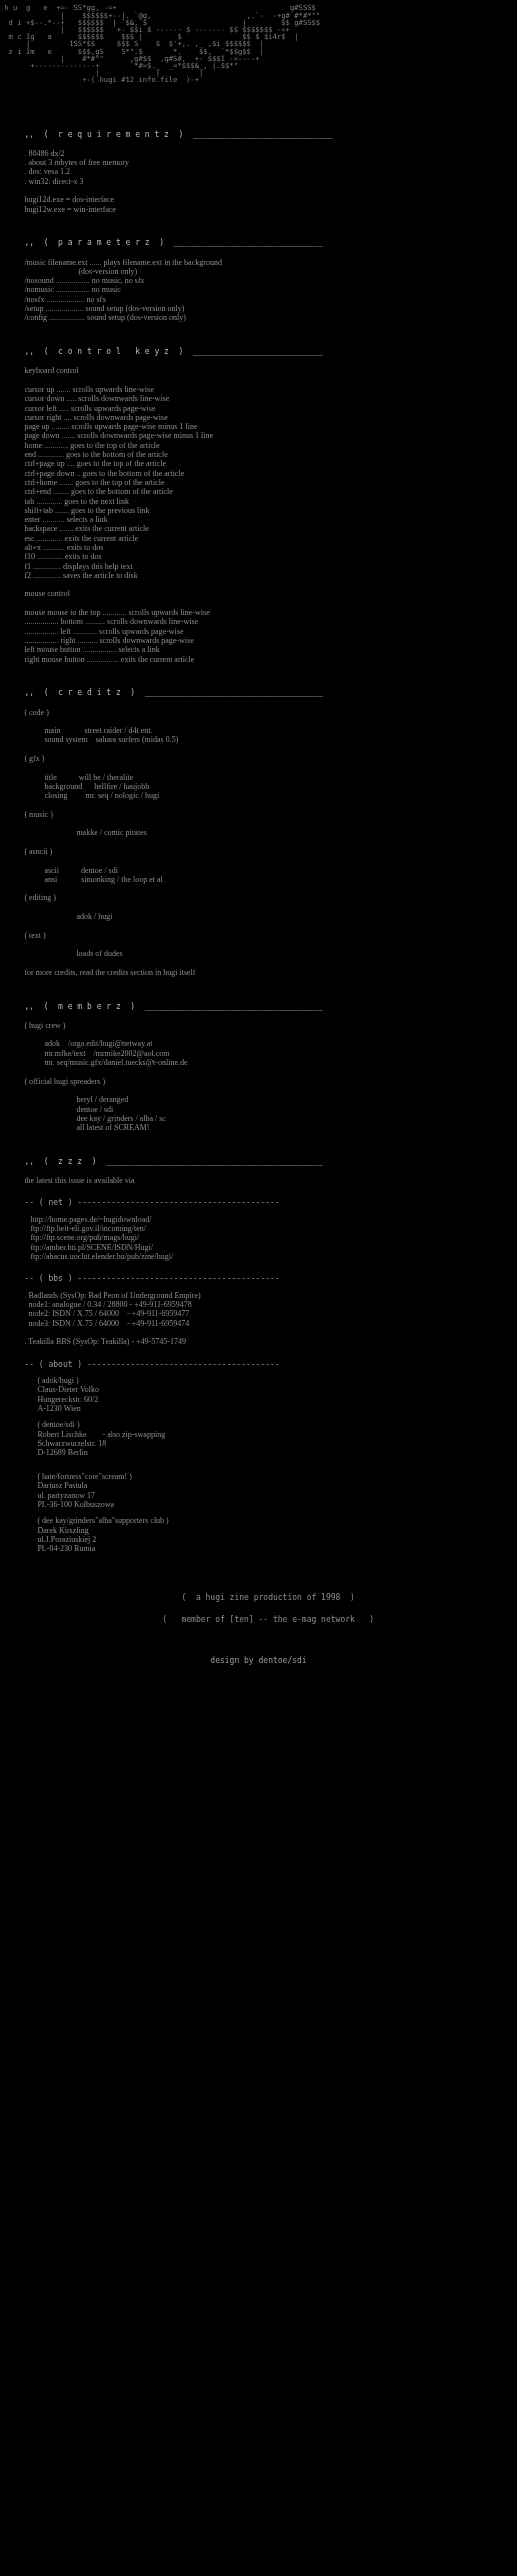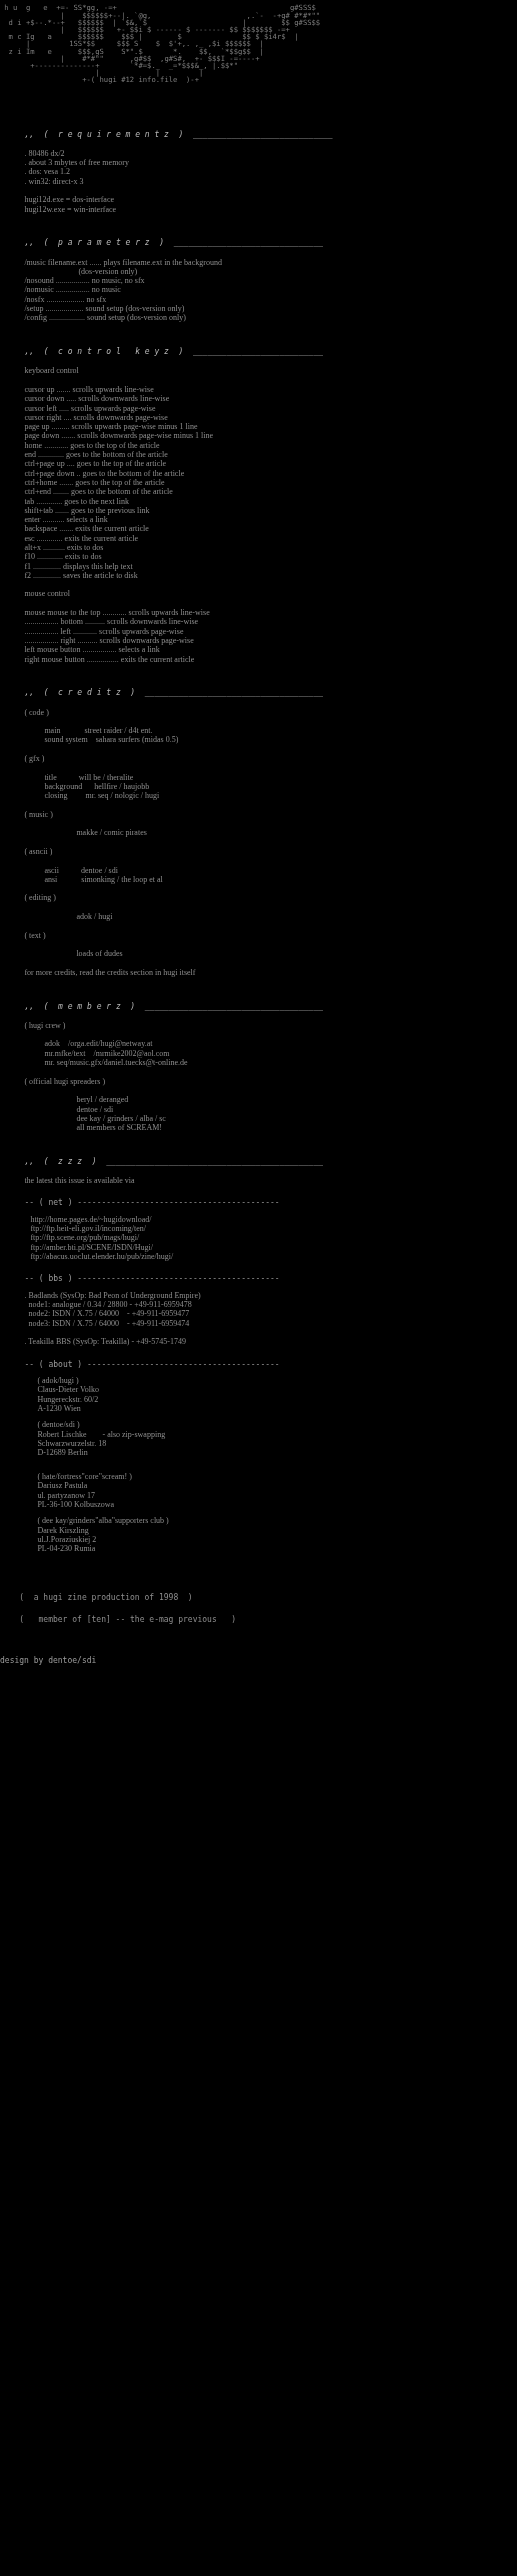--- a/index.html
+++ b/index.html
@@ -23,34 +23,34 @@
   }
   .block{padding-left:24.4px;padding-right:7.2px;}
   .sect-head{
     color:#b9b9b9;
     font-size:8px;
     line-height:9.3px;
     padding-left:24.4px;
     margin-top:24.4px;
     margin-bottom:10px;
     white-space:pre;
-    font-style:italic;
   }
   .body-text{
     color:#8e8e8e;
     white-space:pre;
     font-size:8px;
     line-height:9.3px;
     font-family:Liberation Serif, serif;
   }
   .sub{color:#9c9c9c;white-space:pre;}
   .spacer-lg{height:21.6px;}
   .spacer-md{height:13px;}
   .spacer-sm{height:7.2px;}
   .footer{
+    text-align:center;
     color:#8e8e8e;
     white-space:pre;
     font-size:8px;
     line-height:10.8px;
     margin-top:29px;
     padding-bottom:14.4px;
   }
   .footer .sig{color:#9c9c9c;margin-top:19px;display:block;}
 </style>
 </head>
@@ -169,21 +169,21 @@
 
           adok    /orga.edit/hugi@netway.at
           mr.mfke/text    /mrmike2002@aol.com
           mr. seq/music.gfx/daniel.tuecks@t-online.de
 
 ( official hugi spreaders )
 
                           beryl / deranged
                           dentoe / sdi
                           dee kay / grinders / alba / sc
-                          all members of SCREAM!</pre>
+                          all latest of SCREAM!</pre>
   </div>
 
   <div class="sect-head">,,  (  z z z  )  _____________________________________________</div>
   <div class="block">
     <pre class="body-text">the latest this issue is available via</pre>
   </div>
 
   <div class="spacer-md"></div>
 
   <div class="block">
@@ -233,18 +233,18 @@
       <div class="spacer-sm"></div>
       <pre class="body-text">( dee kay/grinders"alba"supporters club )
 Darek Kirszling
 ul.J.Poraziuskiej 2
 PL-04-230 Rumia</pre>
     </div>
   </div>
 
   <div class="footer">
     <span>(  a hugi zine production of 1998  )</span><br>
-    <span>(   member of [ten] -- the e-mag previous   )</span>
+    <span>(   member of [ten] -- the e-mag network   )</span>
     <span class="sig">design by dentoe/sdi</span>
   </div>
 
 </div>
 
 
 </body></html>

